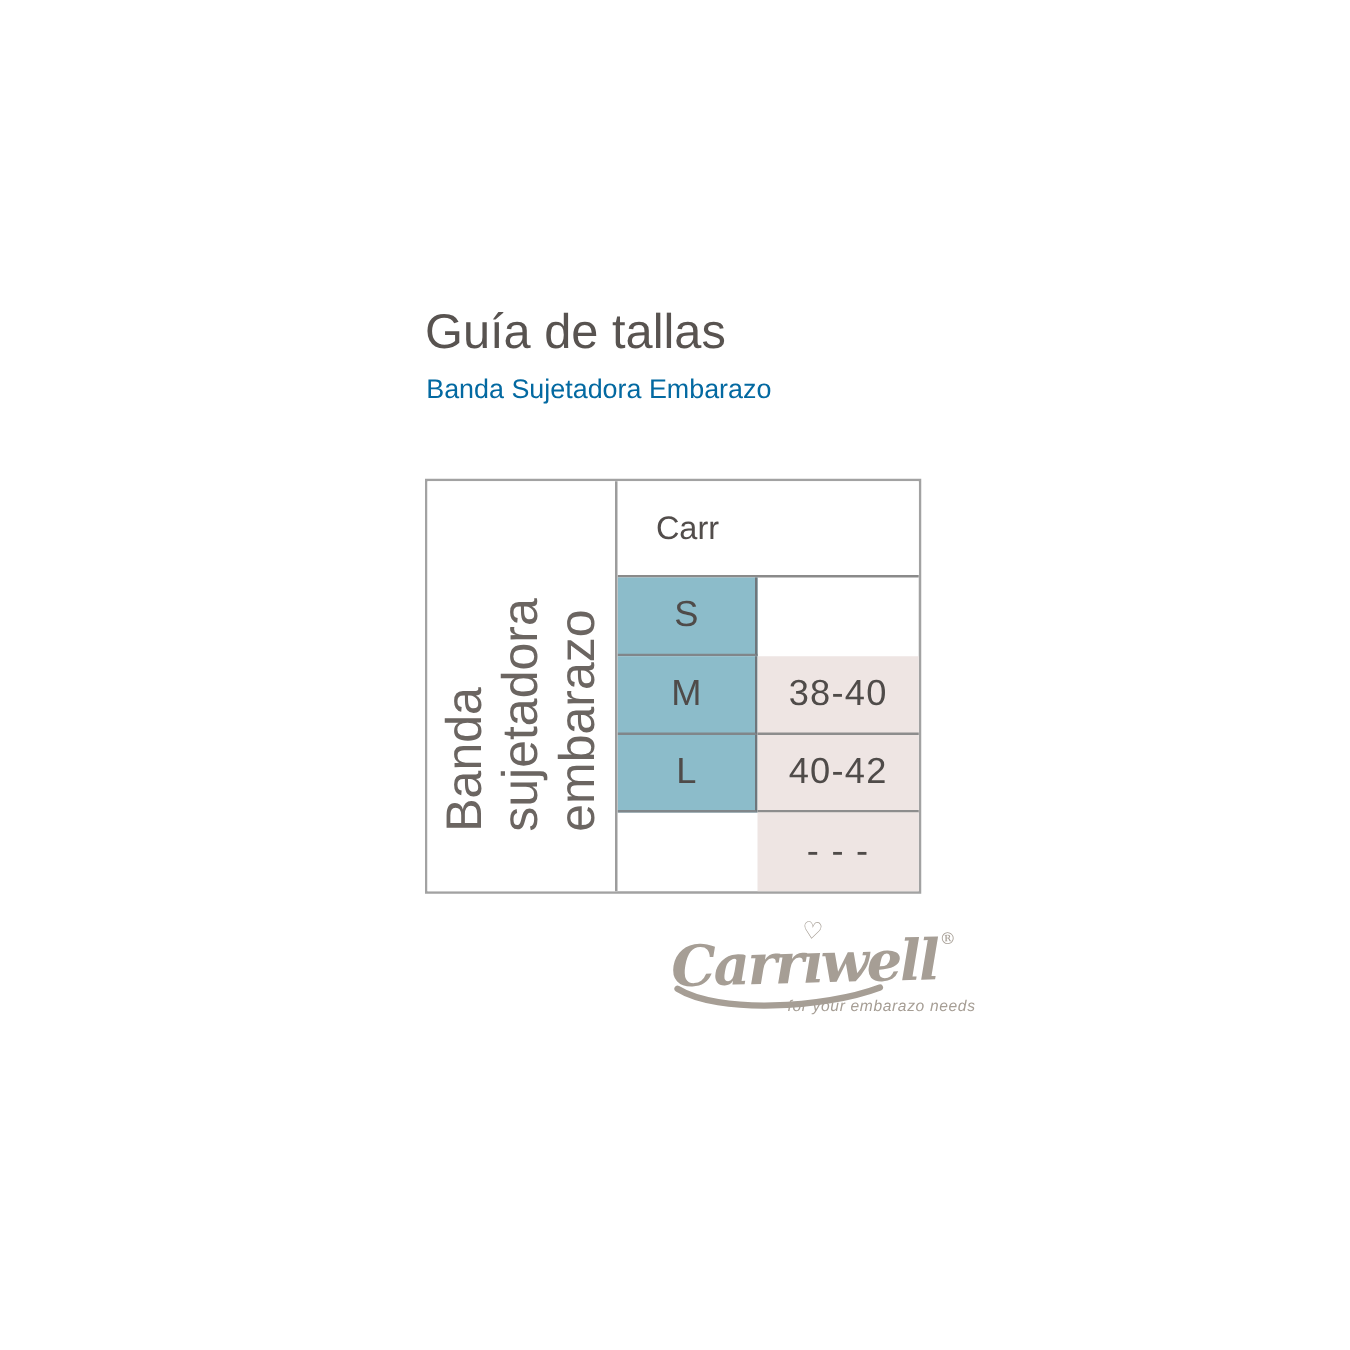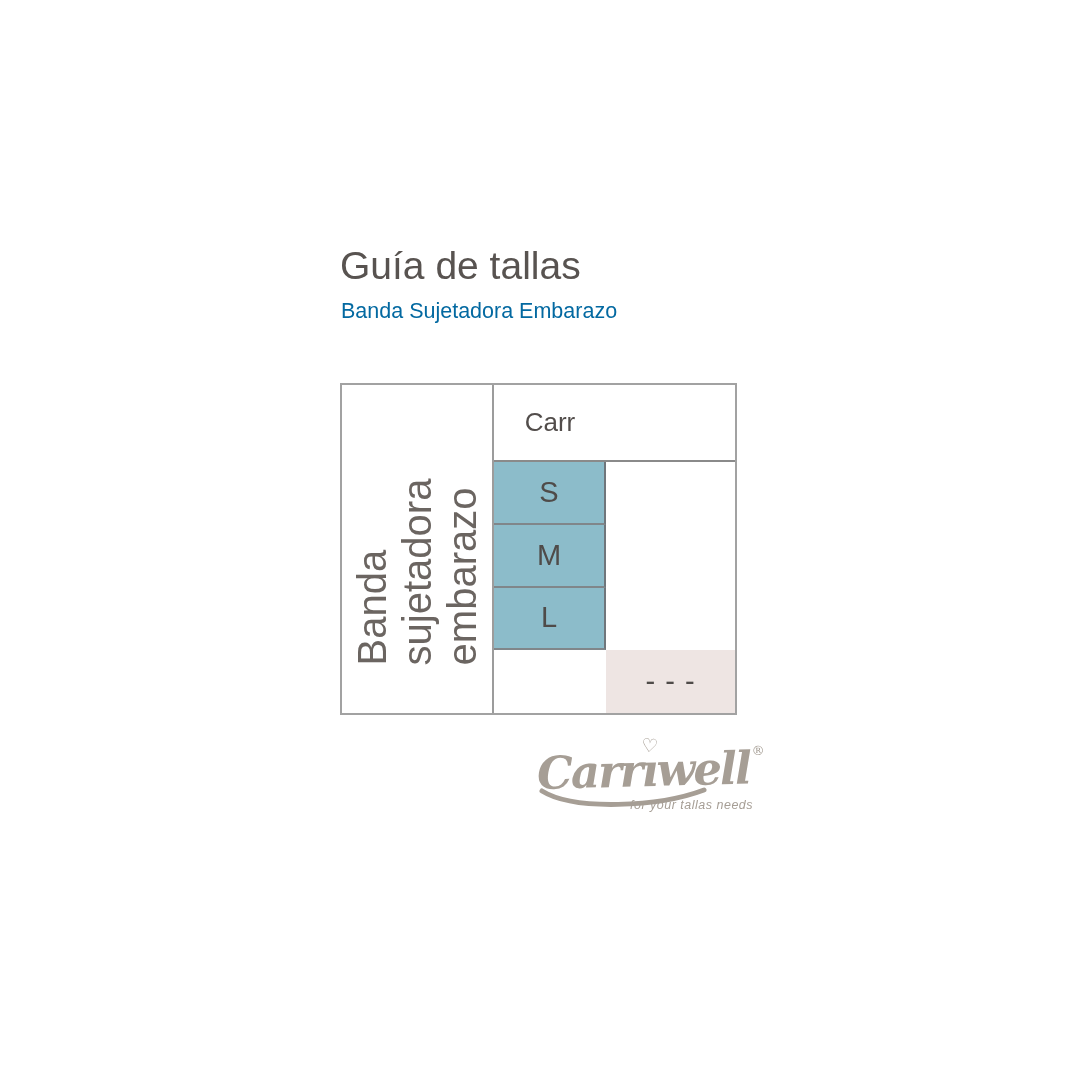--- a/index.html
+++ b/index.html
@@ -175,30 +175,32 @@
       </div>
     </div>
 
     <div class="hcell">
       <span class="hlabel">Carr</span>
     </div>
 
     <div class="cell size-cell row1">S</div>
 
     <div class="cell size-cell row2">M</div>
+    <div class="cell range-cell row2">38-40</div>
 
     <div class="cell size-cell row3">L</div>
+    <div class="cell range-cell row3">40-42</div>
 
     <div class="cell range-cell row4">- - -</div>
 
   </div>
 
   <div class="logo">
     <div class="brand">
       <span>Carr</span><span class="i-wrap"><span class="heart">♡</span><span>ı</span></span><span>well</span><sup class="reg">®</sup>
     </div>
     <svg class="swash" width="168" height="22" viewBox="0 0 168 22">
       <path d="M3,4 C35,24 120,20 165,3" fill="none" stroke="#a69e95" stroke-width="5" stroke-linecap="round"></path>
     </svg>
-    <div class="tagline">for your tallas needs</div>
+    <div class="tagline">for your embarazo needs</div>
   </div>
 
 </div>
 
 </body></html>

